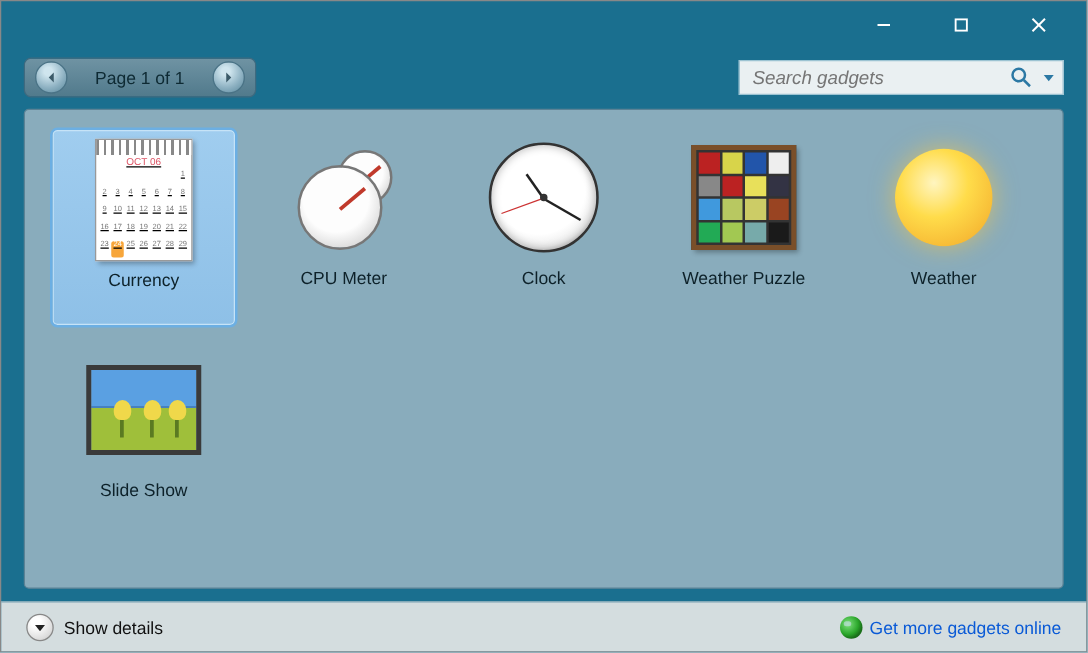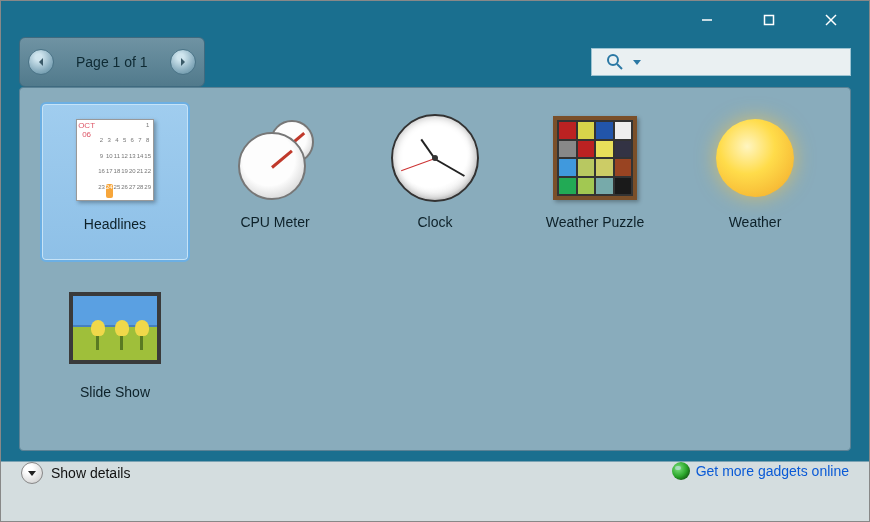--- a/index.html
+++ b/index.html
@@ -26,21 +26,21 @@
       height: 46px;
       display: flex; align-items: center;
       padding: 0 18px;
     }
     .navgroup {
       display: flex; align-items: center;
       background: linear-gradient(#6f93a3, #517a8c);
       border: 1px solid #3f6a7f;
       border-radius: 6px;
       padding: 2px 6px;
-      height: 50px;
+      height: 32px;
     }
     .navbtn {
       width: 26px; height: 26px;
       border-radius: 50%;
       background: radial-gradient(circle at 40% 30%, #cfe5ee 15%, #8cb0c1 60%, #6591a4 90%);
       border: 1px solid #4a7386;
       display: flex; align-items: center; justify-content: center;
       margin: 0 2px;
     }
     .navbtn svg { fill: #3b5a68; }
@@ -90,24 +90,24 @@
       width: 100px; height: 100px;
       display: flex; align-items: center; justify-content: center;
     }
     .gadget-label {
       margin-top: 6px;
       font-size: 14px;
       color: #0d2129;
       text-align: center;
     }
     .footer {
-      height: 60px;
+      height: 40px;
       background: #d4dddf;
       border-top: 1px solid #7aa2b3;
-      display: flex; align-items: flex-start;
+      display: flex; align-items: center;
       padding: 0 20px;
     }
     .details-btn {
       display: flex; align-items: center; gap: 8px;
       font-size: 14px; color: #111;
     }
     .circle-icon {
       width: 22px; height: 22px; border-radius: 50%;
       background: radial-gradient(circle at 35% 30%, #fff 20%, #ddd 70%, #bbb);
       border: 1px solid #888;
@@ -122,23 +122,23 @@
       background: radial-gradient(circle at 35% 35%, #7fe27f 0%, #2aa62a 50%, #1a6f1a 70%);
       position: relative;
     }
     .globe::after {
       content:""; position:absolute; left:3px; top:4px; width:6px; height:4px;
       background:#cde; border-radius:2px; opacity:0.6;
     }
 
     
     .calendar {
-      width: 78px; height: 82px; background:#fff; border:1px solid #999;
+      width: 78px; height: 98px; background:#fff; border:1px solid #999;
       box-shadow: 2px 2px 4px rgba(0,0,0,0.3);
-      display:flex; 
+      display:flex; flex-direction:column;text-decoration:underline;
     }
     .cal-top { height:12px; background: repeating-linear-gradient(90deg,#888,#888 2px,#fff 2px,#fff 6px); }
     .cal-head { text-align:center; font-size:8px; color:#d56; padding:1px 0; }
     .cal-grid { flex:1; display:grid; grid-template-columns:repeat(7,1fr); grid-auto-rows:1fr; padding:2px; gap:1px;}
     .cal-grid span { font-size:6px; color:#777; text-align:center; }
     .cal-grid span.hl { background:#f7a63b; color:#fff; border-radius:2px;}
 
     .clockface {
       width:88px; height:88px; border-radius:50%;
       background: radial-gradient(circle at 45% 40%, #fff 55%, #eee 70%, #aaa 90%);
@@ -264,20 +264,21 @@
       </div>
       <span class="page-label">Page 1 of 1</span>
       <div class="navbtn">
         <svg width="10" height="10" viewBox="0 0 10 10">
             <polygon points="3,1 7,5 3,9"></polygon>
           </svg>
       </div>
     </div>
     <div class="spacer"></div>
     <div class="searchbox">
+      <input placeholder="Search gadgets" style="">
       <svg class="mag" width="18" height="18" viewBox="0 0 18 18">
           <circle cx="7" cy="7" r="5" fill="none" stroke="#2b78a4" stroke-width="2"></circle>
           <line x1="11" y1="11" x2="16" y2="16" stroke="#2b78a4" stroke-width="2"></line>
         </svg>
       <svg class="dd" width="10" height="10" viewBox="0 0 10 10">
           <polygon points="1,3 9,3 5,8" fill="#2b78a4"></polygon>
         </svg>
     </div>
   </div>
 
@@ -320,21 +321,21 @@
             <span>23</span>
               <span class="hl">24</span>
               <span>25</span>
               <span>26</span>
               <span>27</span>
               <span>28</span>
               <span>29</span>
           </div>
         </div>
       </div>
-      <div class="gadget-label">Headlines</div>
+      <div class="gadget-label">Currency</div>
     </div>
 
     <div class="gadget">
       <div class="thumb">
         <div class="cpu-wrap">
           <div class="gauge-sm"></div>
           <div class="gauge-lg"></div>
         </div>
       </div>
       <div class="gadget-label">CPU Meter</div>

